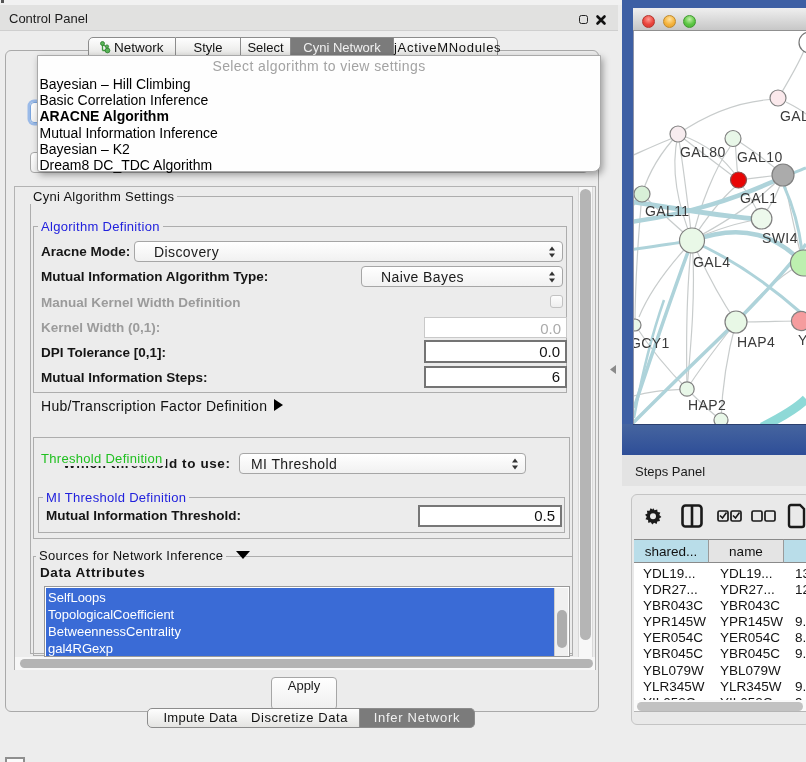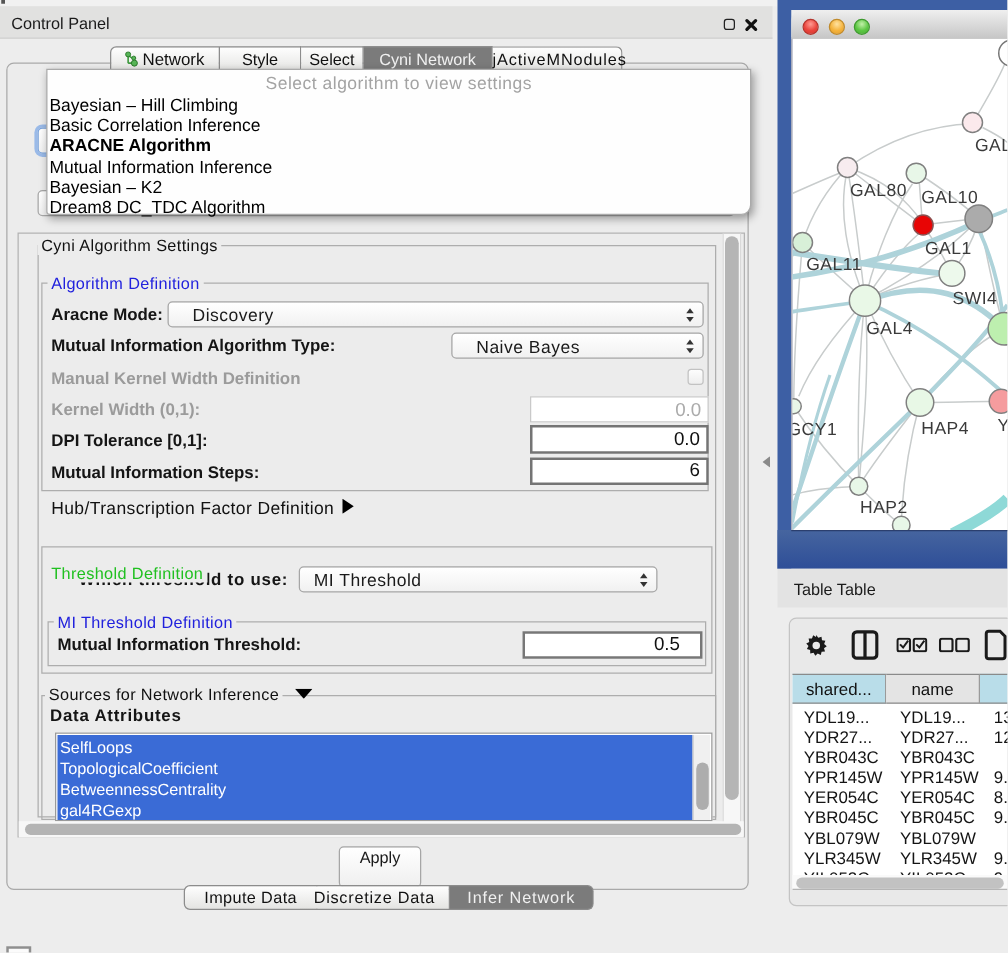--- a/index.html
+++ b/index.html
@@ -100,21 +100,21 @@
  <svg width="8" height="12" viewBox="0 0 8 12">
       <path d="M4 0.5 L7 4.5 H1 Z" fill="#333"></path>
       <path d="M4 11.5 L1 7.5 H7 Z" fill="#333"></path>
     </svg>
   </div>
 
 <div class="tbox" style="left:38px;top:497px;width:527px;height:36px;"></div>
 <div class="ttl" style="left:43px;top:490px;color:#2121dd;">MI Threshold Definition</div>
 
 <div class="lbl" style="left:46px;top:508px;">Mutual Information Threshold:</div>
-<div class="tfield" style="left:418px;top:505px;width:144px;height:22px;border:2px solid #777;line-height:18px;padding-right:16px;">0.5</div>
+<div class="tfield" style="left:418px;top:505px;width:144px;height:22px;border:2px solid #777;line-height:18px;padding-right:5px;">0.5</div>
 
 <div class="tbox" style="left:33px;top:556px;width:540px;height:100px;"></div>
 <div class="ttl" style="left:36px;top:548px;color:#111;">Sources for Network Inference</div>
 <svg class="ab" style="left:236px;top:551px;z-index:4;" width="14" height="8" viewBox="0 0 14 8">
     <path d="M0 0 H14 L7 8 Z" fill="#000"></path>
   </svg>
 
 <div class="lbl" style="left:40px;top:565px;letter-spacing:0.6px;">Data Attributes</div>
 <div class="ab" style="left:44px;top:586px;width:526px;height:71px;background:#fff;border:1px solid #999;box-sizing:border-box;">
   <div style="position:absolute;left:1px;top:1px;width:510px;height:68px;background:#3a6bd6;"></div>
@@ -236,21 +236,21 @@
     <text x="798" y="345">Y</text>
     <text x="630" y="348">GCY1</text>
     <text x="688" y="410">HAP2</text>
   </g>
 </svg>
 
 <div class="ab" style="left:622px;top:424px;width:184px;height:31px;background:linear-gradient(#46659f,#2e4e98);"></div>
 <div class="ab" style="left:633px;top:424px;width:173px;height:1px;background:#2b3f6e;"></div>
 
 <div class="ab" style="left:622px;top:455px;width:184px;height:31px;background:#e3e3e3;"></div>
-<div class="ab" style="left:635px;top:464px;font-size:13px;color:#1b1b1b;">Table Table</div>
+<div class="ab" style="left:635px;top:464px;font-size:13px;color:#1b1b1b;">Steps Panel</div>
 
 <div class="ab" style="left:631px;top:494px;width:180px;height:231px;background:#e9e9e9;border:1px solid #c4c4c4;border-radius:6px;box-sizing:border-box;"></div>
 
 <svg class="ab" style="left:644px;top:507px;" width="18" height="18" viewBox="0 0 18 18">
   <path d="M9 1 L10.6 3.2 L13.2 2.4 L13.6 5.1 L16.3 5.6 L15.3 8.1 L17.4 9.9 L15.2 11.5 L16 14.1 L13.3 14.4 L12.6 17 L10.2 15.8 L8.2 17.6 L6.9 15.2 L4.2 15.7 L4.1 13 L1.5 12.2 L2.8 9.8 L1 7.8 L3.4 6.5 L2.9 3.8 L5.6 3.7 L6.5 1.2 L8.8 2.6 Z" fill="#1a1a1a"></path>
   <circle cx="9" cy="9.3" r="3" fill="#e9e9e9"></circle>
 </svg>
 <svg class="ab" style="left:681px;top:504px;" width="22" height="24" viewBox="0 0 22 24">
   <rect x="1.5" y="1.5" width="19" height="21" rx="3" fill="none" stroke="#1a1a1a" stroke-width="2.6"></rect>
   <line x1="11" y1="1.5" x2="11" y2="22.5" stroke="#1a1a1a" stroke-width="2.6"></line>

